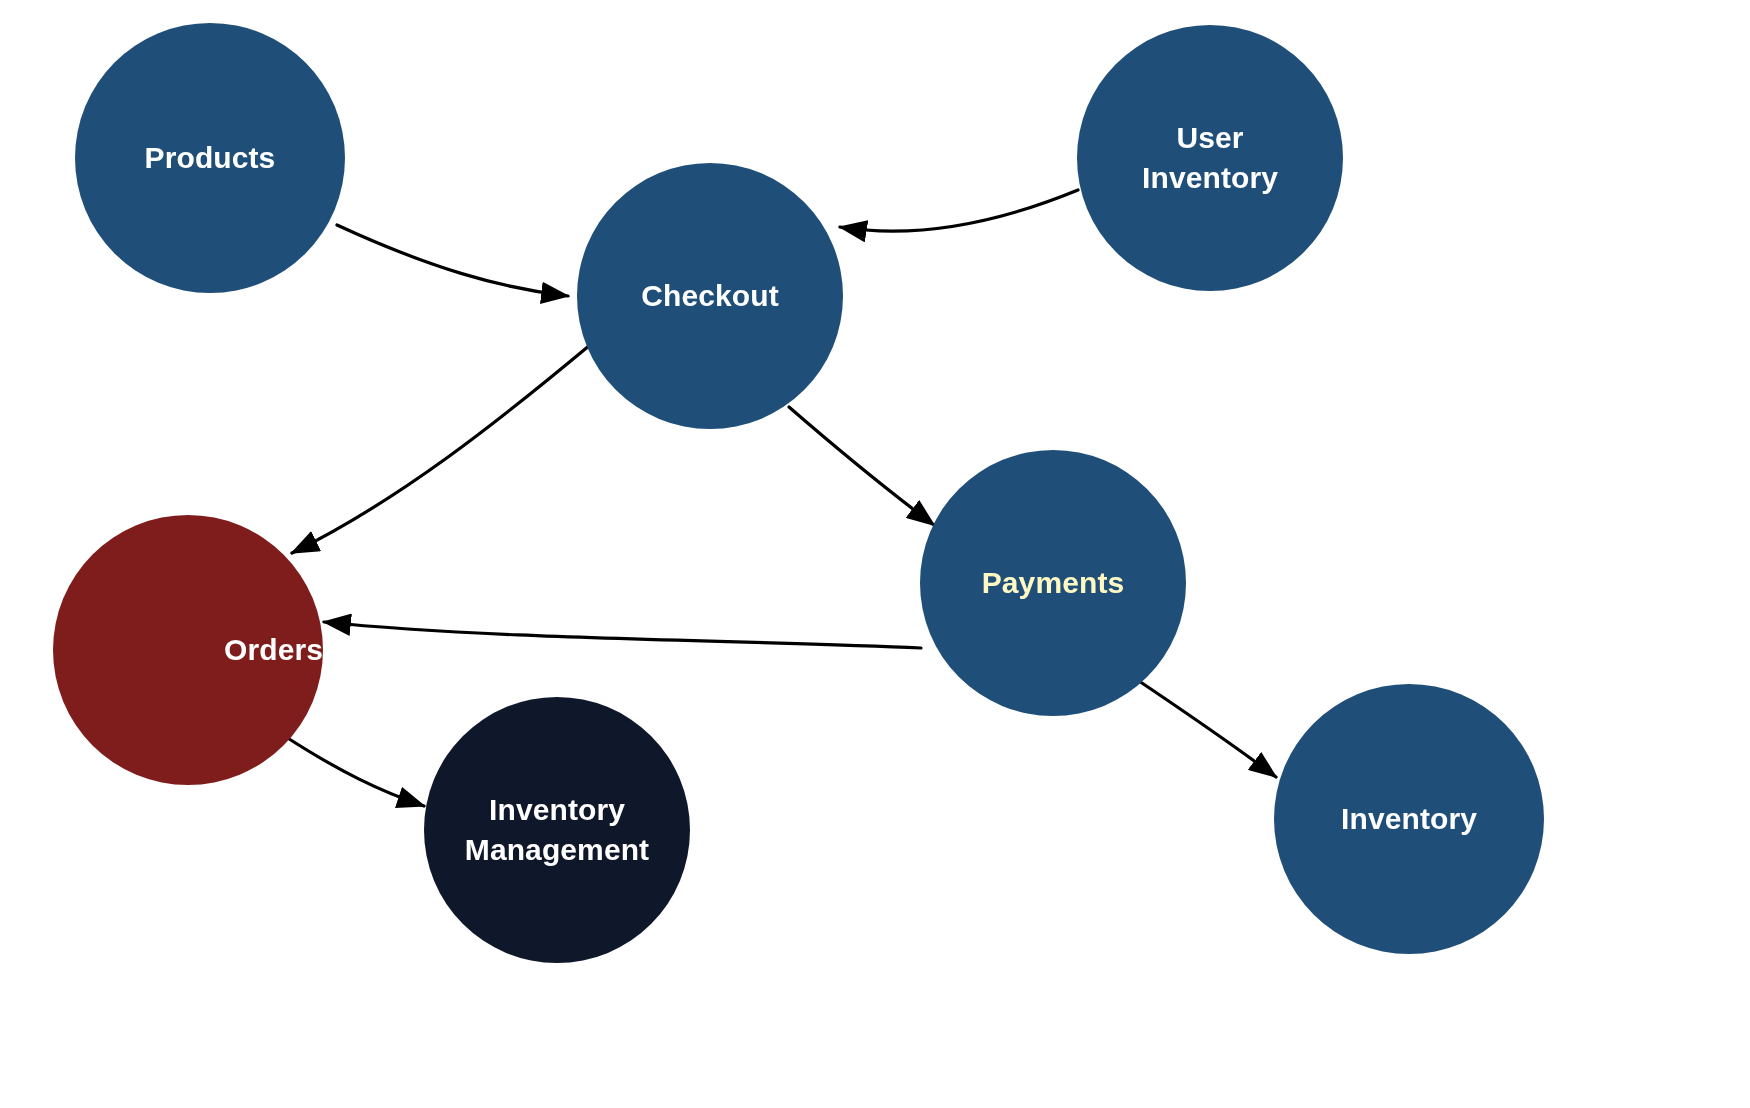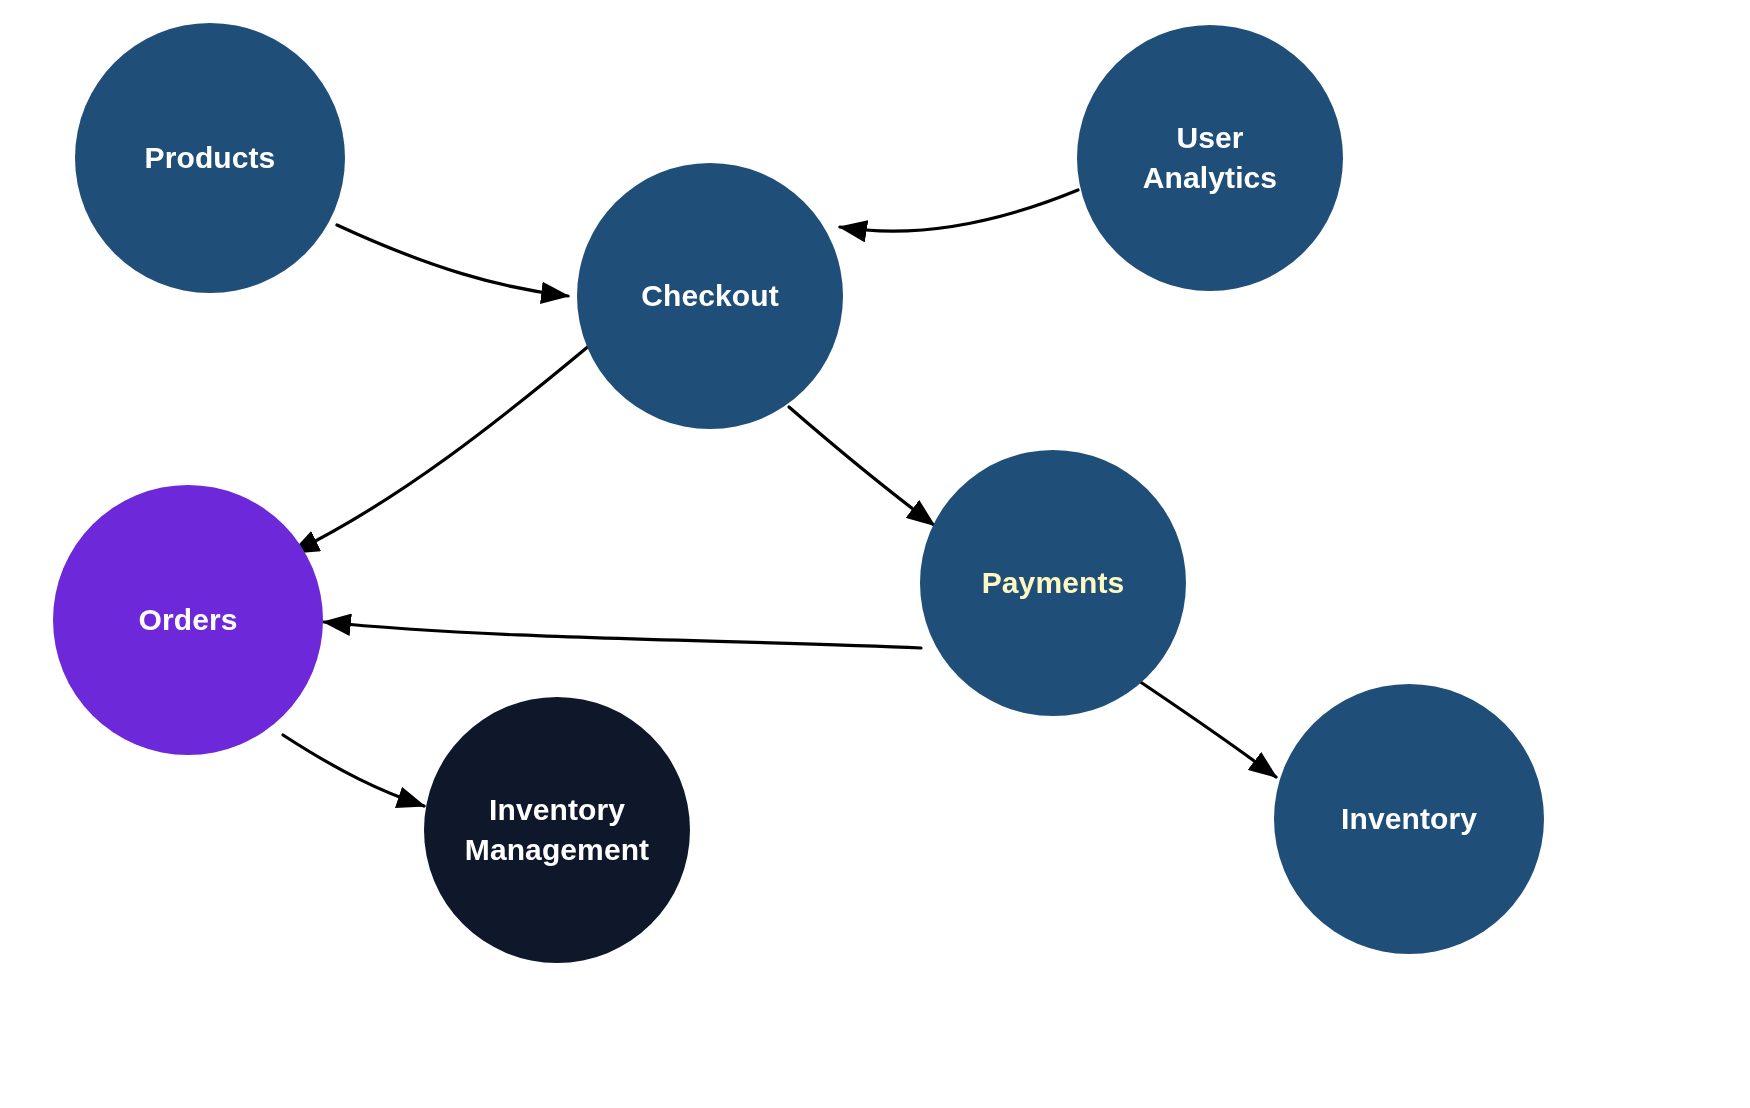--- a/index.html
+++ b/index.html
@@ -71,23 +71,23 @@
 
   <div id="nodes-layer">
       <div class="node" style="left: 75px; top: 23px; width: 270px; height: 270px; background: rgb(31, 78, 121);">
         <span class="node-label" style="color: rgb(255, 255, 255);">Products</span>
       </div>
       <div class="node" style="left: 577px; top: 163px; width: 266px; height: 266px; background: rgb(31, 78, 121); justify-content: center;">
         <span class="node-label" style="color: rgb(255, 255, 255);">Checkout</span>
       </div>
       <div class="node" style="left: 1077px; top: 25px; width: 266px; height: 266px; background: rgb(31, 78, 121);">
         <span class="node-label" style="color: rgb(255, 255, 255);">User
-Analytics</span>
+Inventory</span>
       </div>
-      <div class="node" style="left: 53px; top: 485px; width: 270px; height: 270px; background: #6d28d9;">
+      <div class="node" style="left: 53px; top: 515px; width: 270px; height: 270px; background: #7f1d1d; justify-content: flex-end;">
         <span class="node-label" style="color: rgb(255, 255, 255);">Orders</span>
       </div>
       <div class="node" style="left: 920px; top: 450px; width: 266px; height: 266px; background: rgb(31, 78, 121);">
         <span class="node-label" style="color: #fef9c3;">Payments</span>
       </div>
       <div class="node" style="left: 424px; top: 697px; width: 266px; height: 266px; background: #0f172a;">
         <span class="node-label" style="color: rgb(255, 255, 255);">Inventory
 Management</span>
       </div>
       <div class="node" style="left: 1274px; top: 684px; width: 270px; height: 270px; background: rgb(31, 78, 121);">

